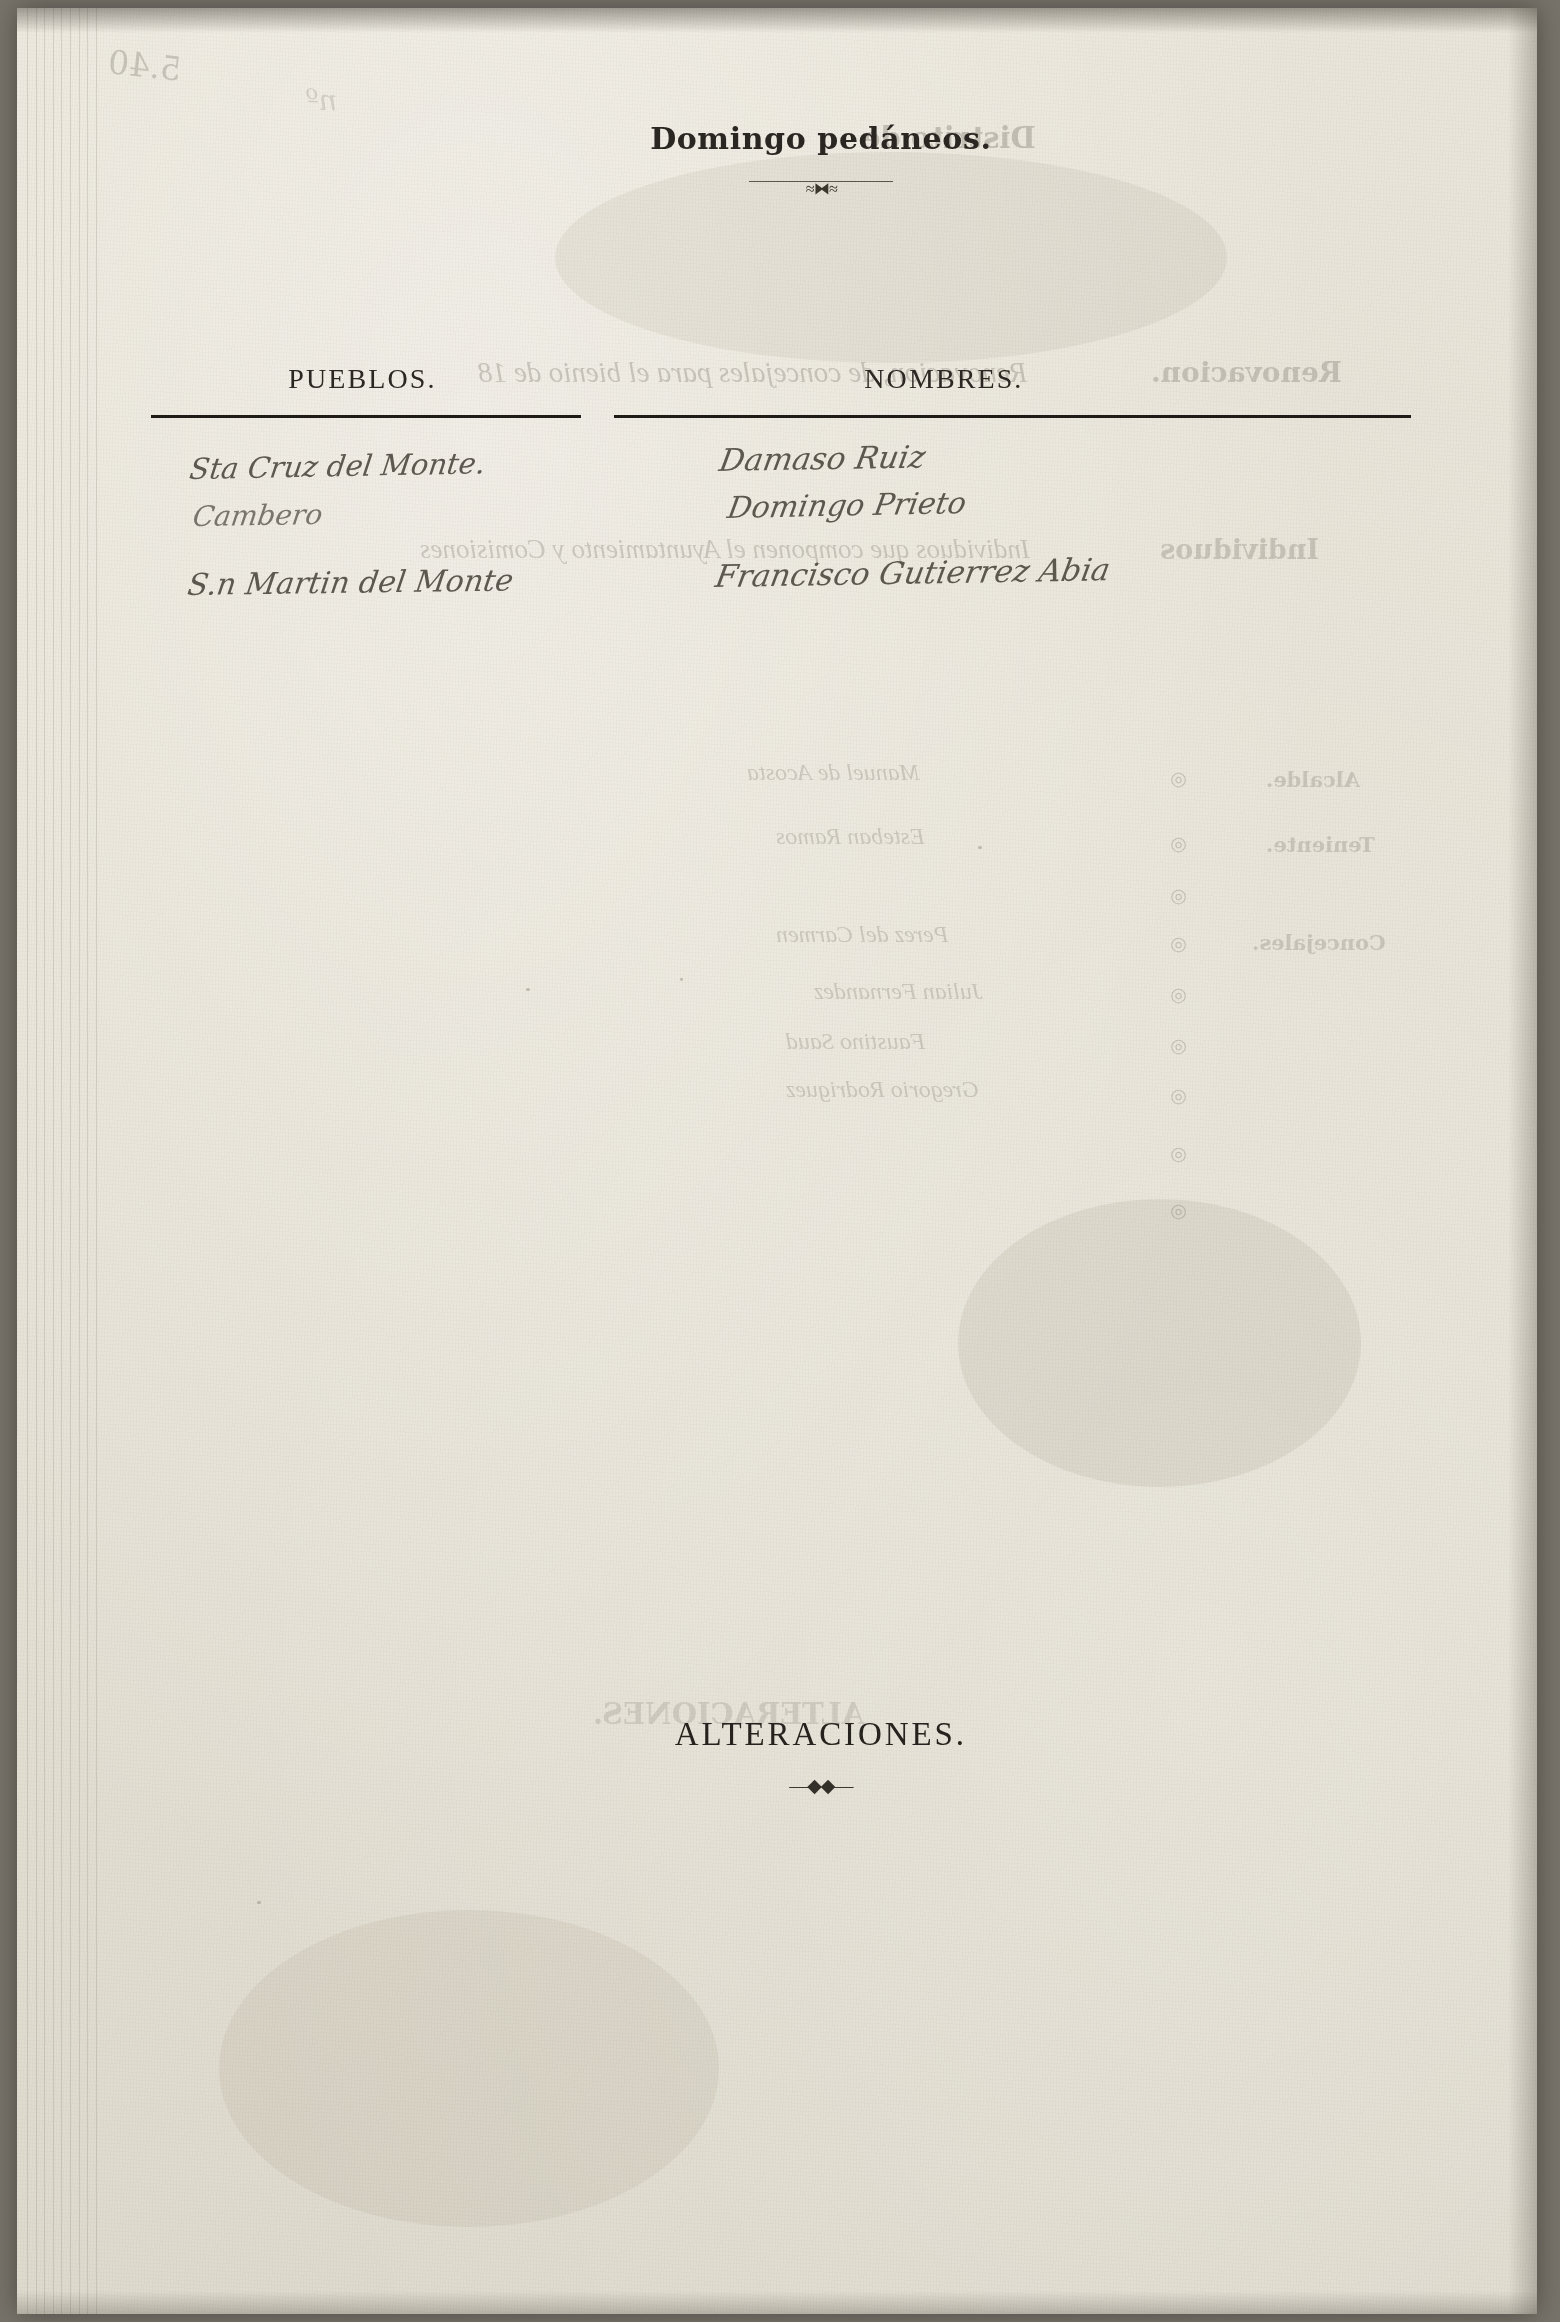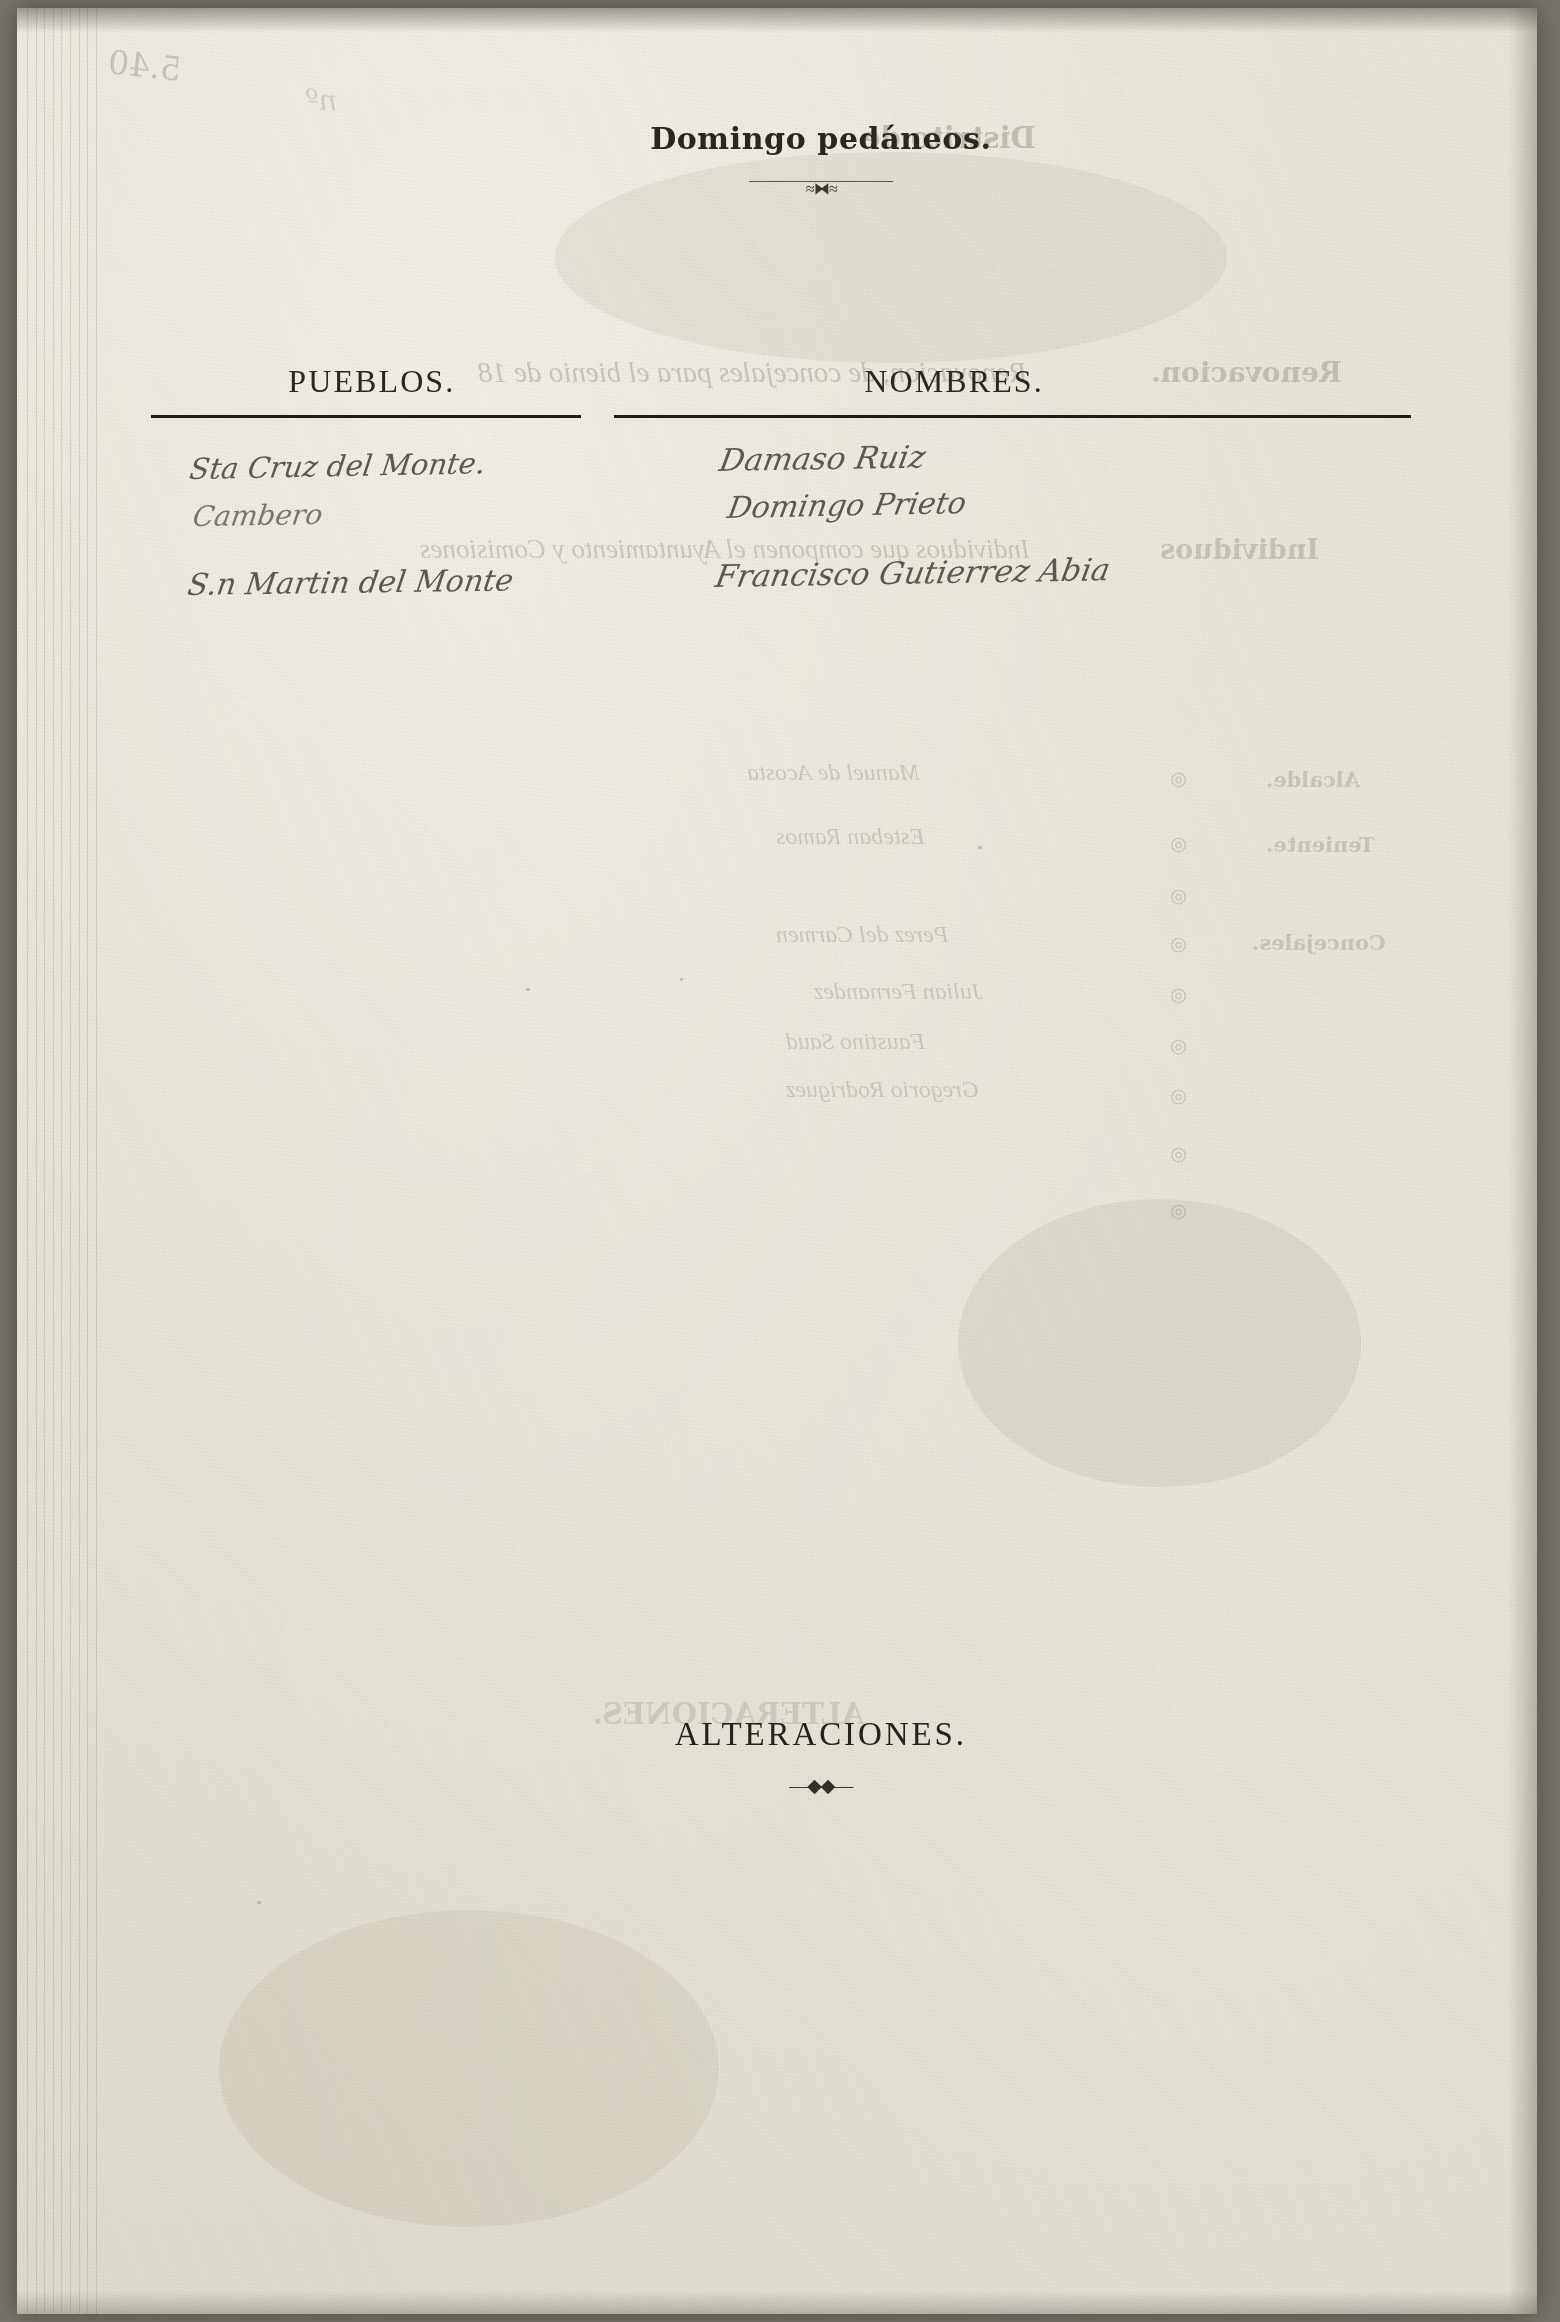--- a/index.html
+++ b/index.html
@@ -129,21 +129,21 @@
     font-size: 16.3px;
     line-height: 9.6px;
     color:#3b362e;
     letter-spacing: -1px;
   }
 
   .col-head {
     position: absolute;
     top: 355px;
     font-family: "Liberation Serif", serif;
-    font-size: 32px;
+    font-size: 28px;
     letter-spacing: 2.1px;
     color: #2b2722;
   }
   .col-head.pueblos { left: 183px; }
   .col-head.nombres { left: 759px; }
 
   .rule {
     position: absolute;
     height: 3.8px;
     background: #1f1c18;

